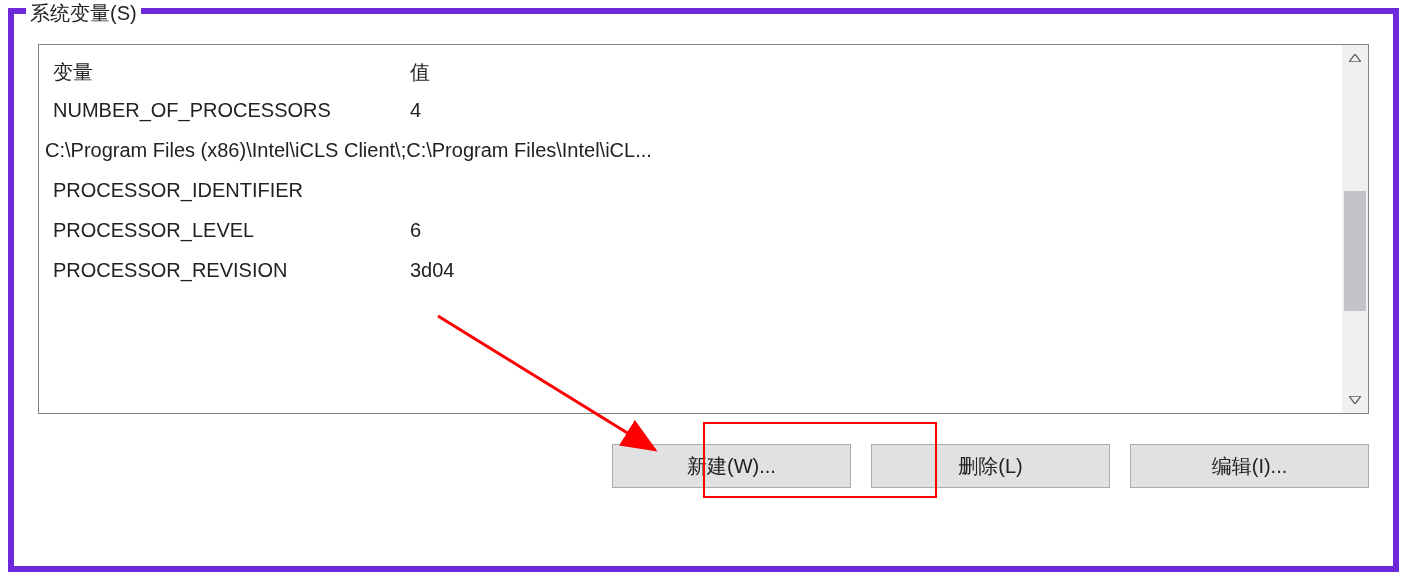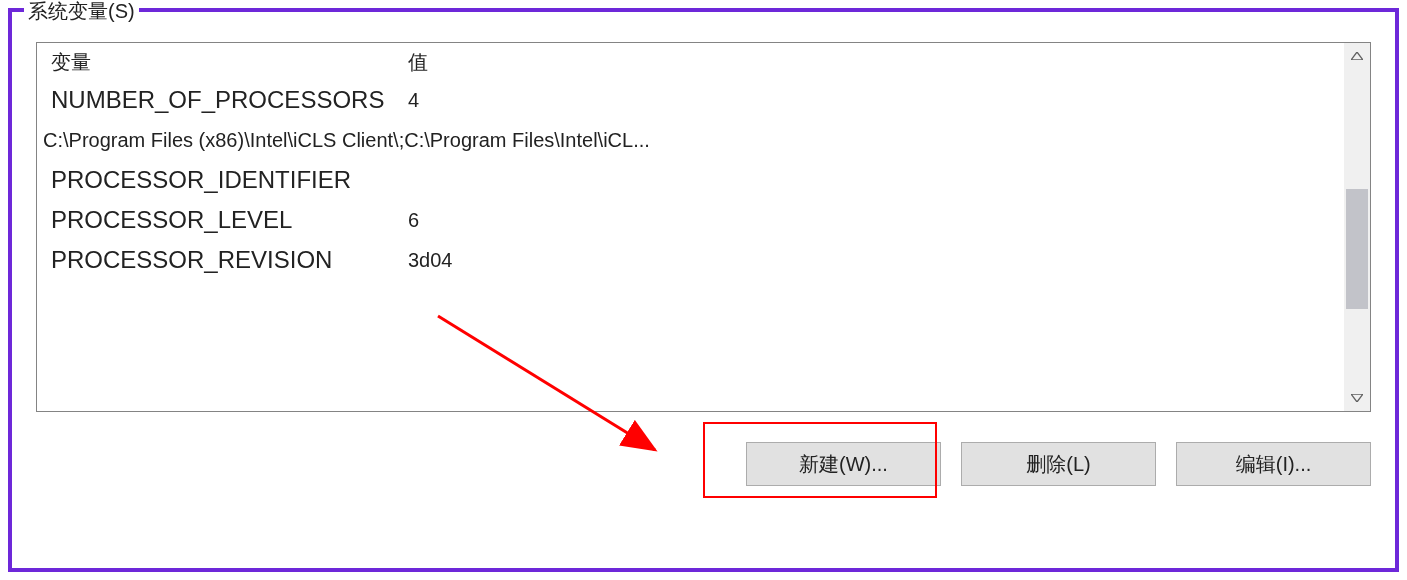--- a/index.html
+++ b/index.html
@@ -15,21 +15,21 @@
       width: 1407px;
       height: 580px;
       position: relative;
     }
     .groupbox {
       position: absolute;
       left: 8px;
       top: 8px;
       right: 8px;
       bottom: 8px;
-      border: 4px solid #6d28d9;
+      border: 6px solid #6d28d9;
       padding-left: 7px;
     }
     .groupbox-label {
       position: absolute;
       top: -14px;
       left: 12px;
       background: #fff;
       padding: 0 4px;
       font-size: 20px;
       color: #222;
@@ -41,20 +41,21 @@
       top: 30px;
       height: 370px;
       border: 1px solid #848484;
       background: #fff;
       display: flex;
     }
     .listview {
       flex: 1;
       overflow: hidden;
       position: relative;
+      margin-top: 8px;
     }
     .list-header {
       display: flex;
       padding: 6px 0 4px 0;
     }
     .list-header .col-name {
       width: 365px;
       padding-left: 14px;
       font-size: 20px;
       color: #222;
@@ -69,21 +70,21 @@
       position: relative;
     }
     .list-row {
       display: flex;
       height: 40px;
       align-items: center;
     }
     .list-row .cell-name {
       width: 365px;
       padding-left: 14px;
-      font-size: 24px;
+      font-size: 20px;
       color: #222;
       white-space: nowrap;
       overflow: hidden;
     }
     .list-row .cell-val {
       flex: 1;
       padding-left: 6px;
       font-size: 20px;
       color: #222;
       white-space: nowrap;
@@ -120,21 +121,21 @@
       background: #c2c3c9;
     }
     .buttons-row {
       position: absolute;
       right: 24px;
       top: 430px;
       display: flex;
       gap: 20px;
     }
     .win-button {
-      width: 195px;
+      width: 239px;
       height: 44px;
       border: 1px solid #acacac;
       background: #e1e1e1;
       font-family: inherit;
       font-size: 20px;
       color: #222;
       cursor: pointer;
       display: flex;
       align-items: center;
       justify-content: center;

